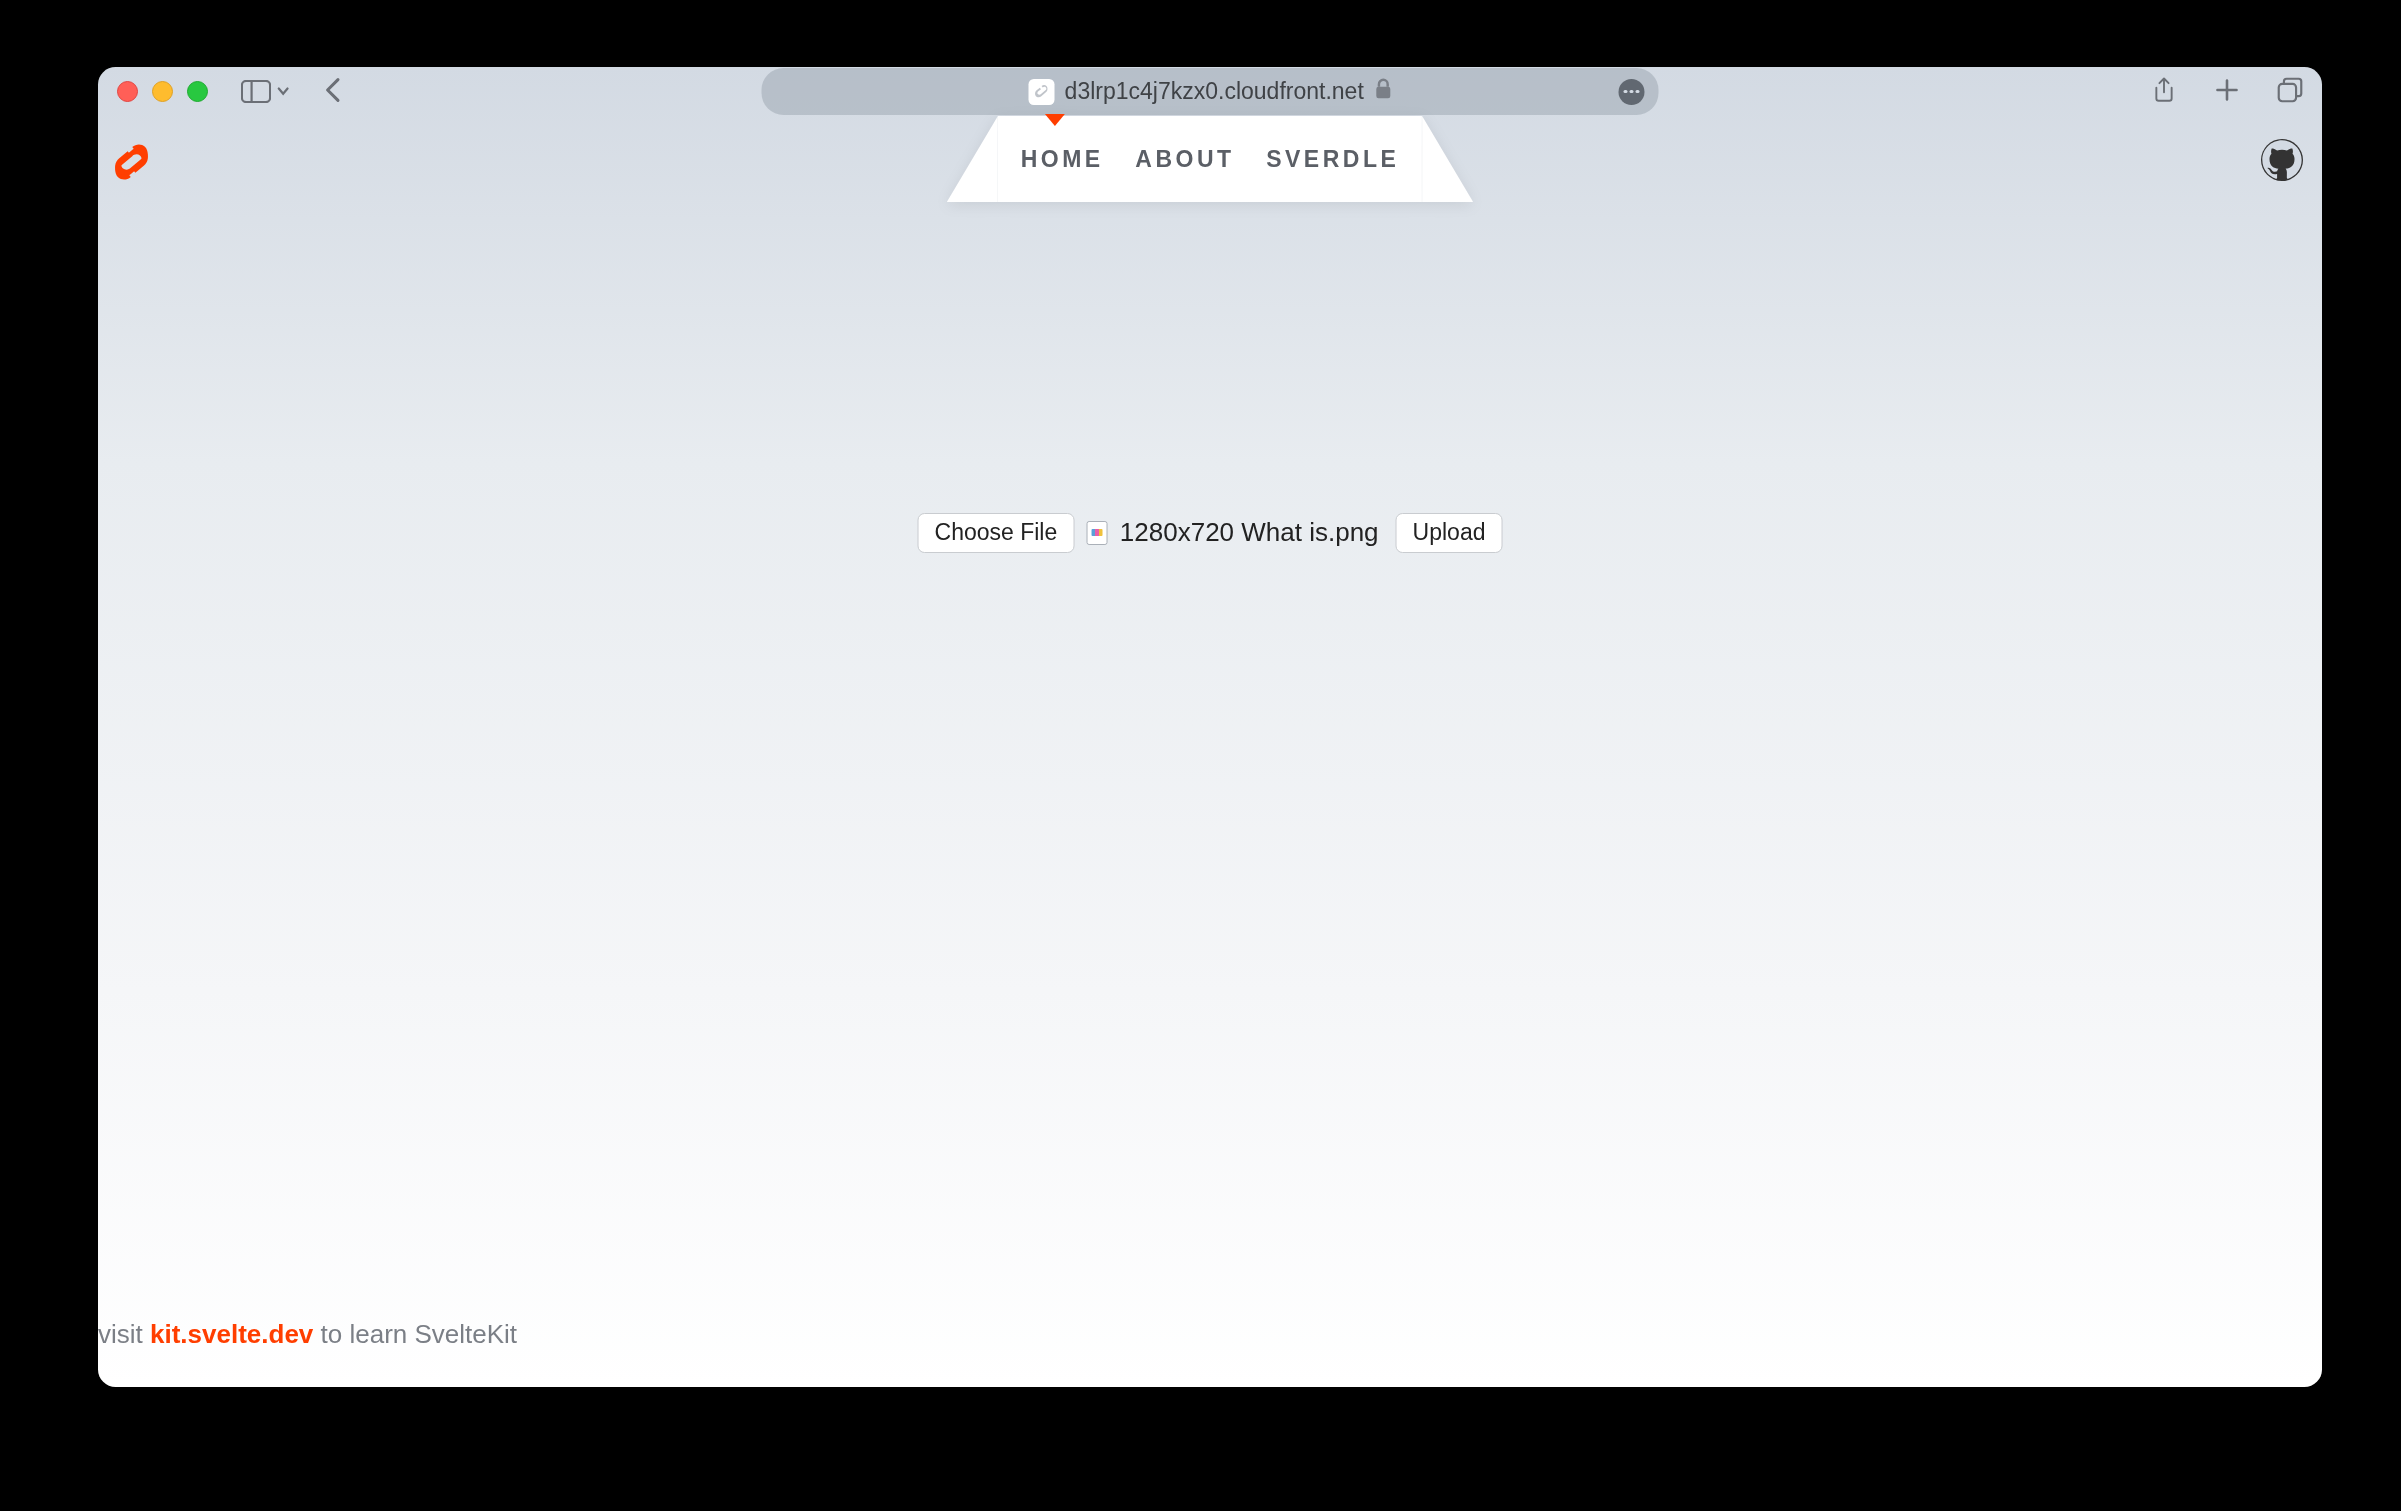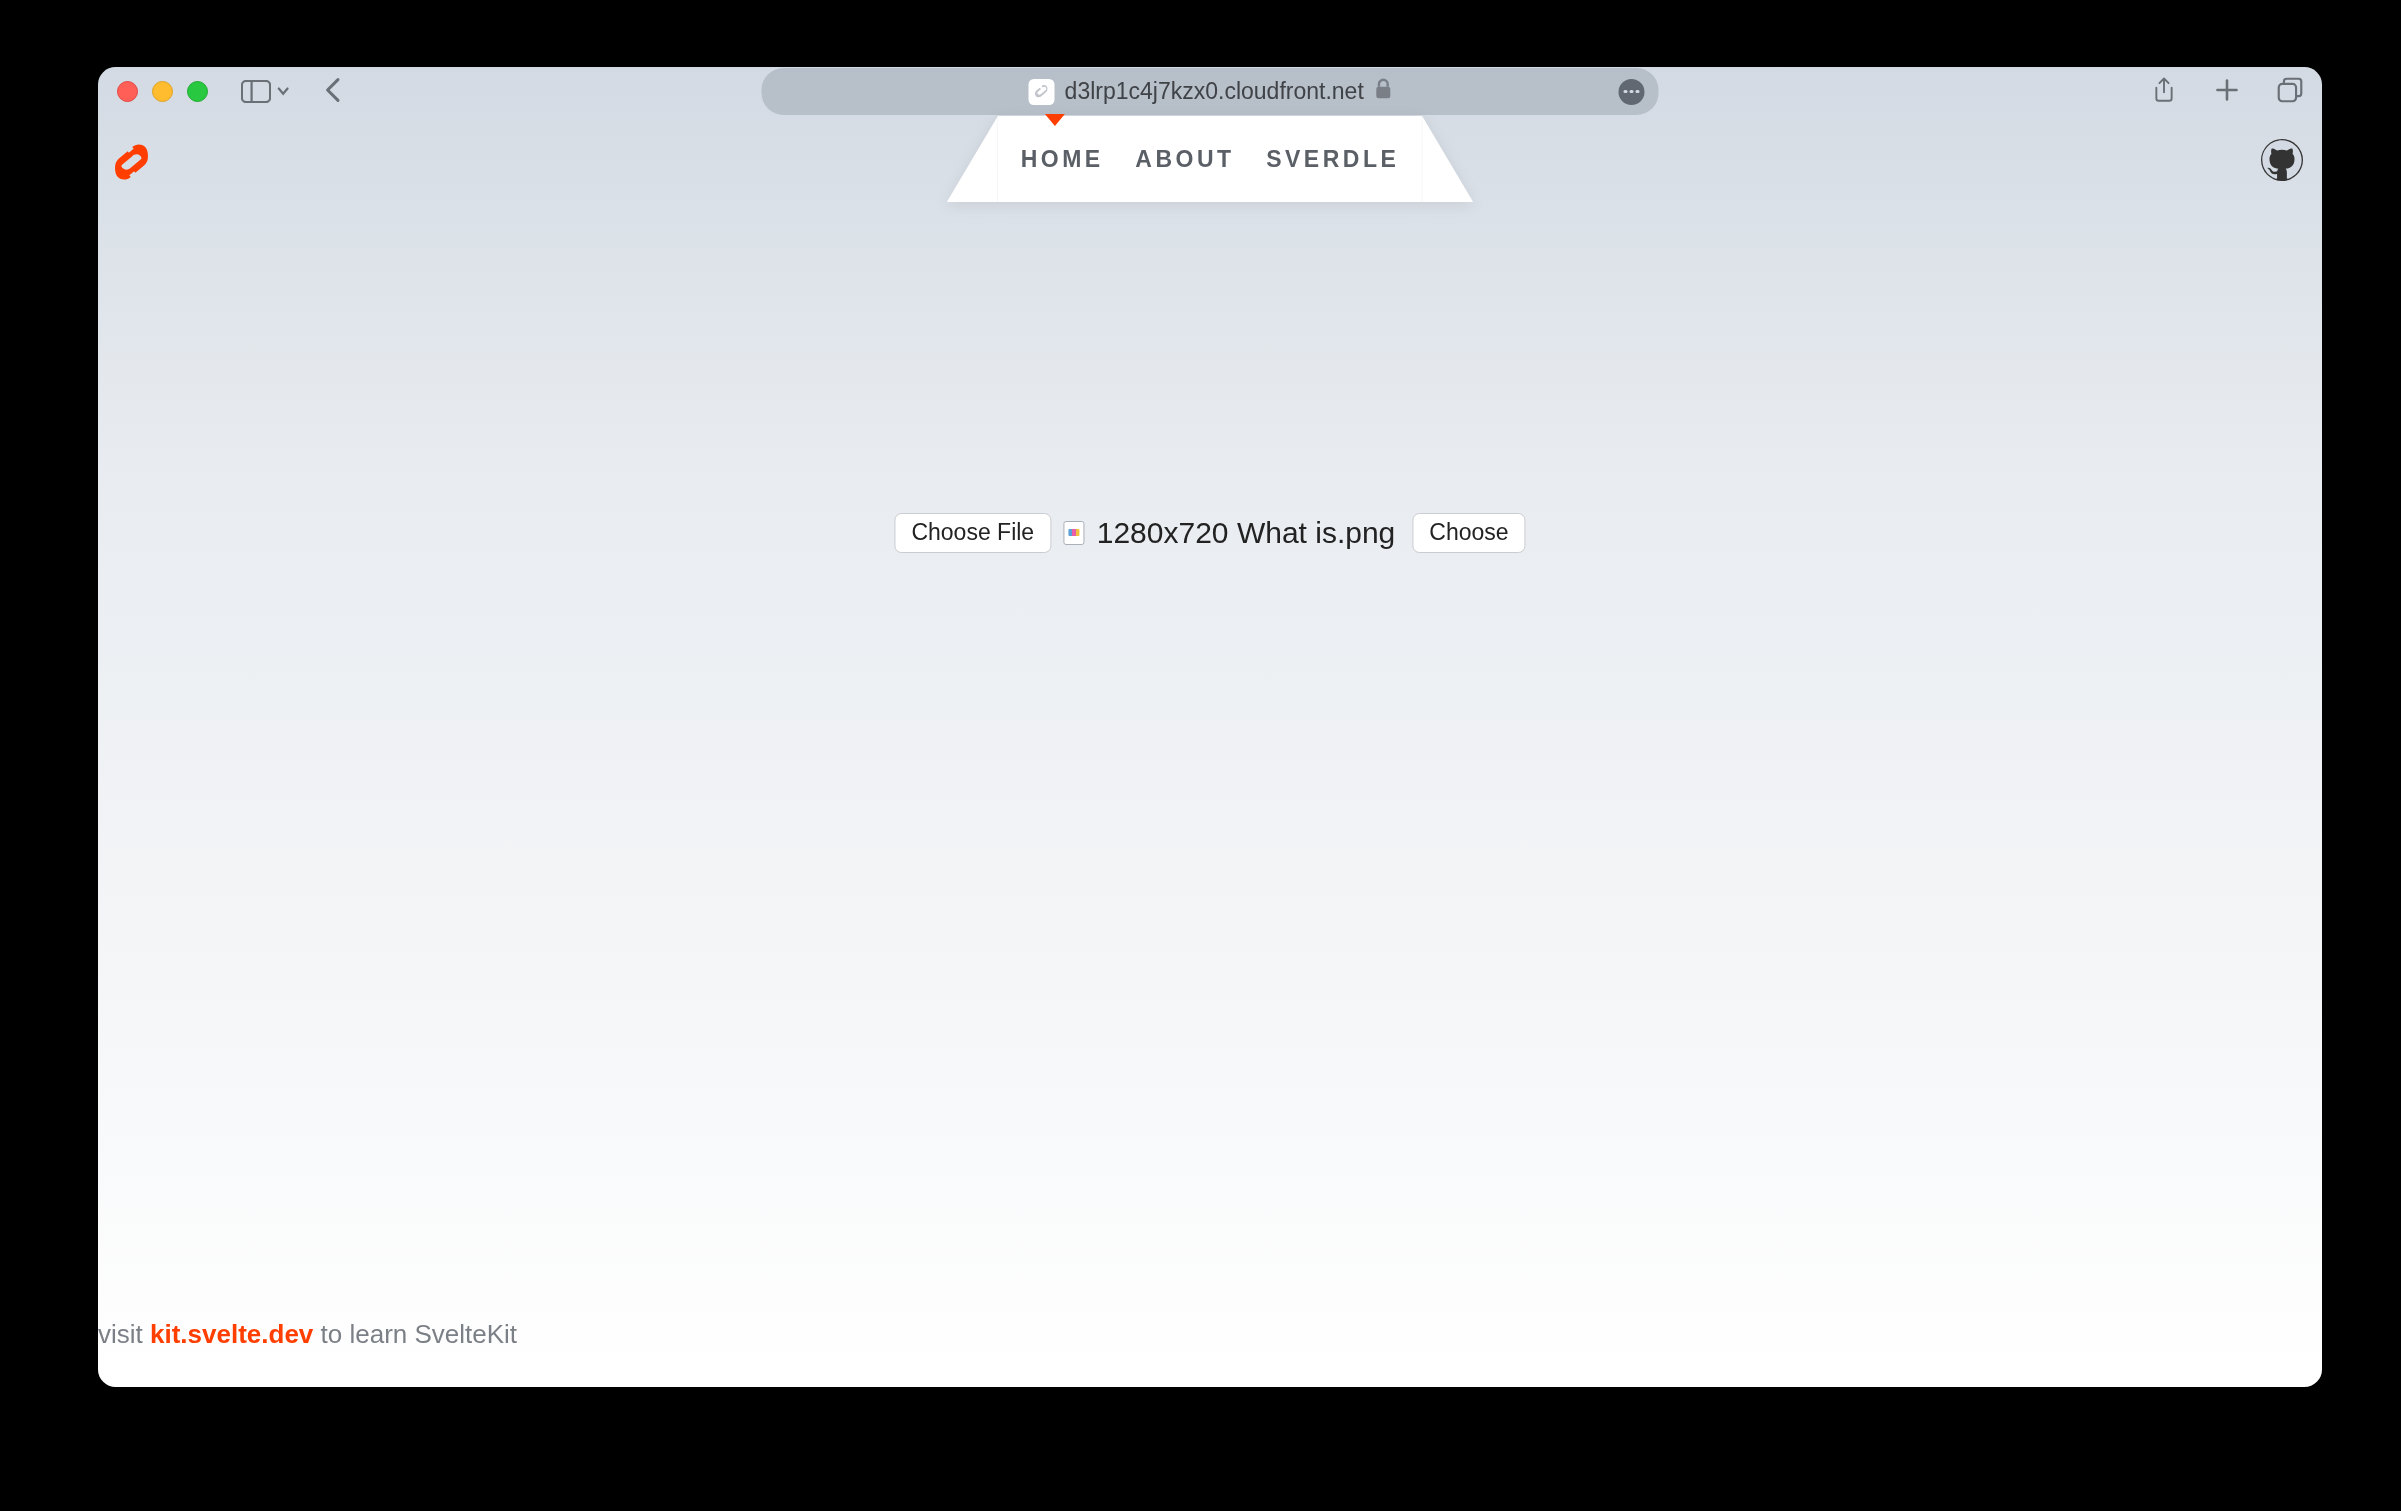--- a/index.html
+++ b/index.html
@@ -213,21 +213,21 @@
     }
     .file-type-icon::after {
       content: '';
       width: 10.5px;
       height: 7px;
       background: linear-gradient(90deg, #5aa0d8 33%, #e85ea8 33% 66%, #f0c23c 66%);
       border-radius: 0.9px;
     }
     .filename {
       color: #222;
-      font-size: 30px;
+      font-size: 26px;
     }
     .footer {
       position: absolute;
       bottom: 37px;
       left: 0;
       right: 0;
       text-align: left;
       font-size: 26px;
       color: #7b7f86;
     }
@@ -325,21 +325,21 @@
         <div class="nav-wing-right"></div>
       </div>
     </div>
 
     <div class="upload-row">
       <div class="file-group">
         <button class="btn">Choose File</button>
         <div class="file-type-icon"></div>
         <span class="filename">1280x720 What is.png</span>
       </div>
-      <button class="btn">Choose</button>
+      <button class="btn">Upload</button>
     </div>
 
     <div class="footer">
       <span>visit </span><a class="footer-link">kit.svelte.dev</a><span> to learn SvelteKit</span>
     </div>
   </div>
 </div>
 
 
 </body></html>

